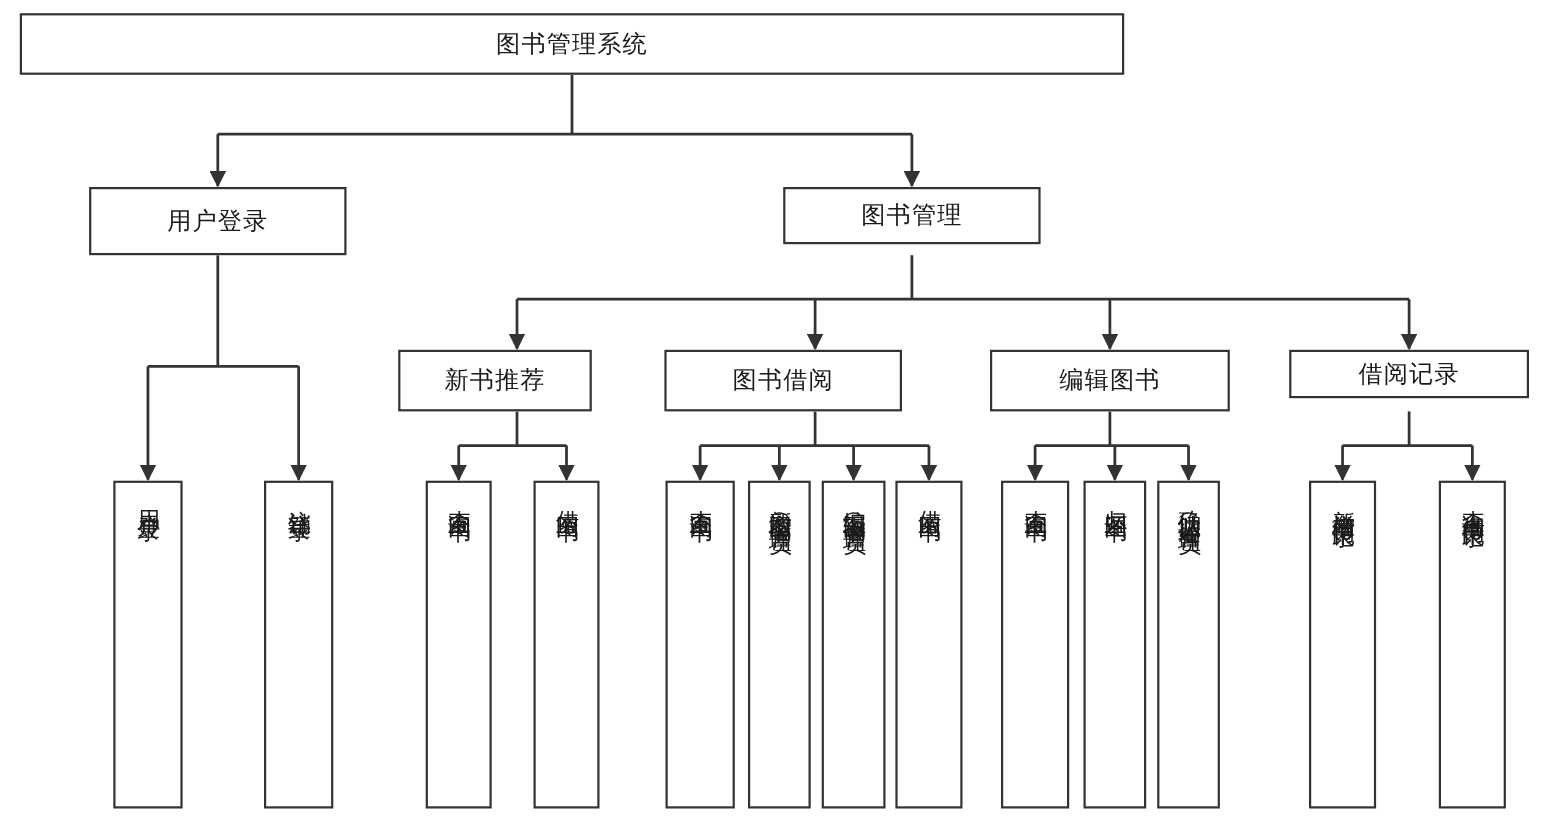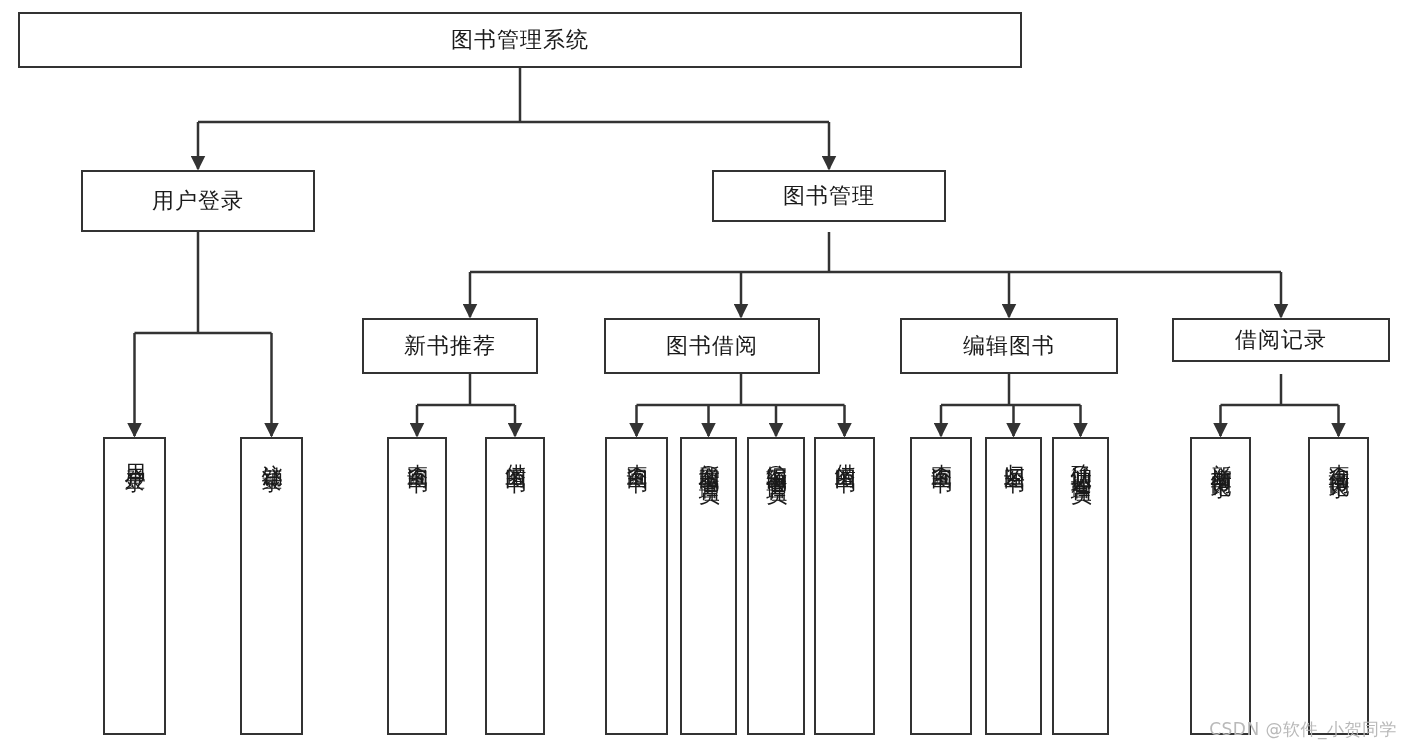--- a/index.html
+++ b/index.html
@@ -168,14 +168,13 @@
         <span class="vlabel">确认归还（管理员）</span>
       </div>
       <div class="node vert" style="left: 1190px; top: 437px; width: 61px; height: 298px;">
         <span class="vlabel">新增借阅记录</span>
       </div>
       <div class="node vert" style="left: 1308px; top: 437px; width: 61px; height: 298px;">
         <span class="vlabel">查询借阅记录</span>
       </div>
     </div>
 
-  <div class="watermark">CSDN @软件_小贺同学</div>
 </div>
 
 </body></html>

